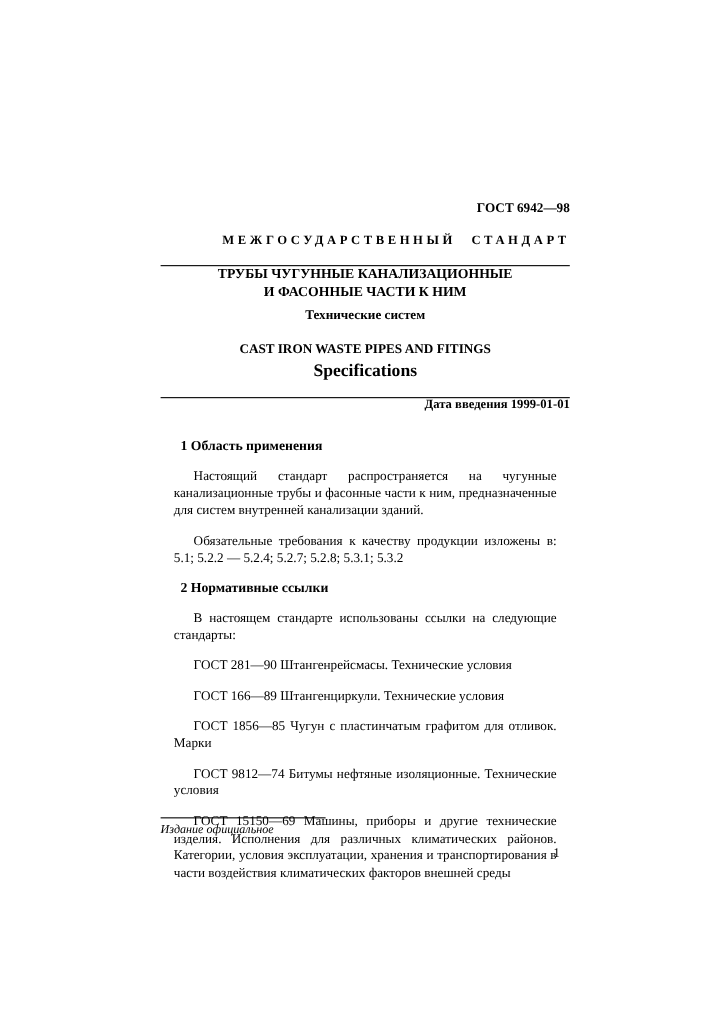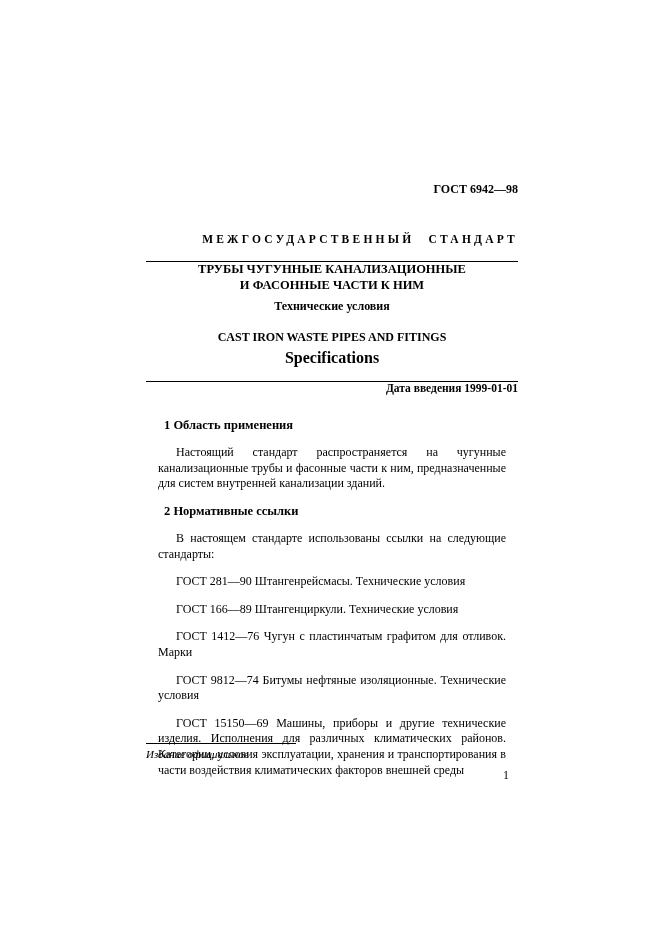--- a/index.html
+++ b/index.html
@@ -19,21 +19,21 @@
   .content {
     position: absolute;
     left: 146px;
     top: 182px;
     width: 372px;
   }
   .doc-number {
     text-align: right;
     font-weight: bold;
     font-size: 12px;
-    margin-bottom: 36px;
+    margin-bottom: 16px;
   }
   .standard-type {
     text-align: right;
     font-weight: bold;
     font-size: 11.5px;
     letter-spacing: 0.28em;
     word-spacing: 0.7em;
     margin-bottom: 16px;
     white-space: nowrap;
   }
@@ -115,37 +115,38 @@
   <div class="content">
 
     <div class="doc-number">ГОСТ 6942—98</div>
 
     <div class="standard-type">МЕЖГОСУДАРСТВЕННЫЙ СТАНДАРТ</div>
     <hr class="rule">
 
     <div class="title-block">
       <div class="title-line">ТРУБЫ ЧУГУННЫЕ КАНАЛИЗАЦИОННЫЕ</div>
       <div class="title-line">И ФАСОННЫЕ ЧАСТИ К НИМ</div>
-      <div class="subtitle">Технические условия</div>
+      <div class="subtitle">Технические систем</div>
       <div class="title-en">CAST IRON WASTE PIPES AND FITINGS</div>
       <div class="subtitle-en">Specifications</div>
     </div>
 
     <hr class="rule">
 
     <div class="effective-date">Дата введения 1999-01-01</div>
 
     <div class="section-heading">1 Область применения</div>
     <p class="para">Настоящий стандарт распространяется на чугунные канализационные трубы и фасонные части к ним, предназначенные для систем внутренней канализации зданий.</p>
+    <p class="para">Обязательные требования к качеству продукции изложены в: 5.1; 5.2.2 — 5.2.4; 5.2.7; 5.2.8; 5.3.1; 5.3.2</p>
 
     <div class="section-heading">2 Нормативные ссылки</div>
     <p class="para">В настоящем стандарте использованы ссылки на следующие стандарты:</p>
     <p class="para">ГОСТ 281—90 Штангенрейсмасы. Технические условия</p>
     <p class="para">ГОСТ 166—89 Штангенциркули. Технические условия</p>
-    <p class="para">ГОСТ 1412—76 Чугун с пластинчатым графитом для отливок. Марки</p>
+    <p class="para">ГОСТ 1856—85 Чугун с пластинчатым графитом для отливок. Марки</p>
     <p class="para">ГОСТ 9812—74 Битумы нефтяные изоляционные. Технические условия</p>
     <p class="para">ГОСТ 15150—69 Машины, приборы и другие технические изделия. Исполнения для различных климатических районов. Категории, условия эксплуатации, хранения и транспортирования в части воздействия климатических факторов внешней среды</p>
 
   </div>
 
   <div class="footer">
     <hr class="footer-rule">
     <div class="edition-note">Издание официальное</div>
   </div>
 

